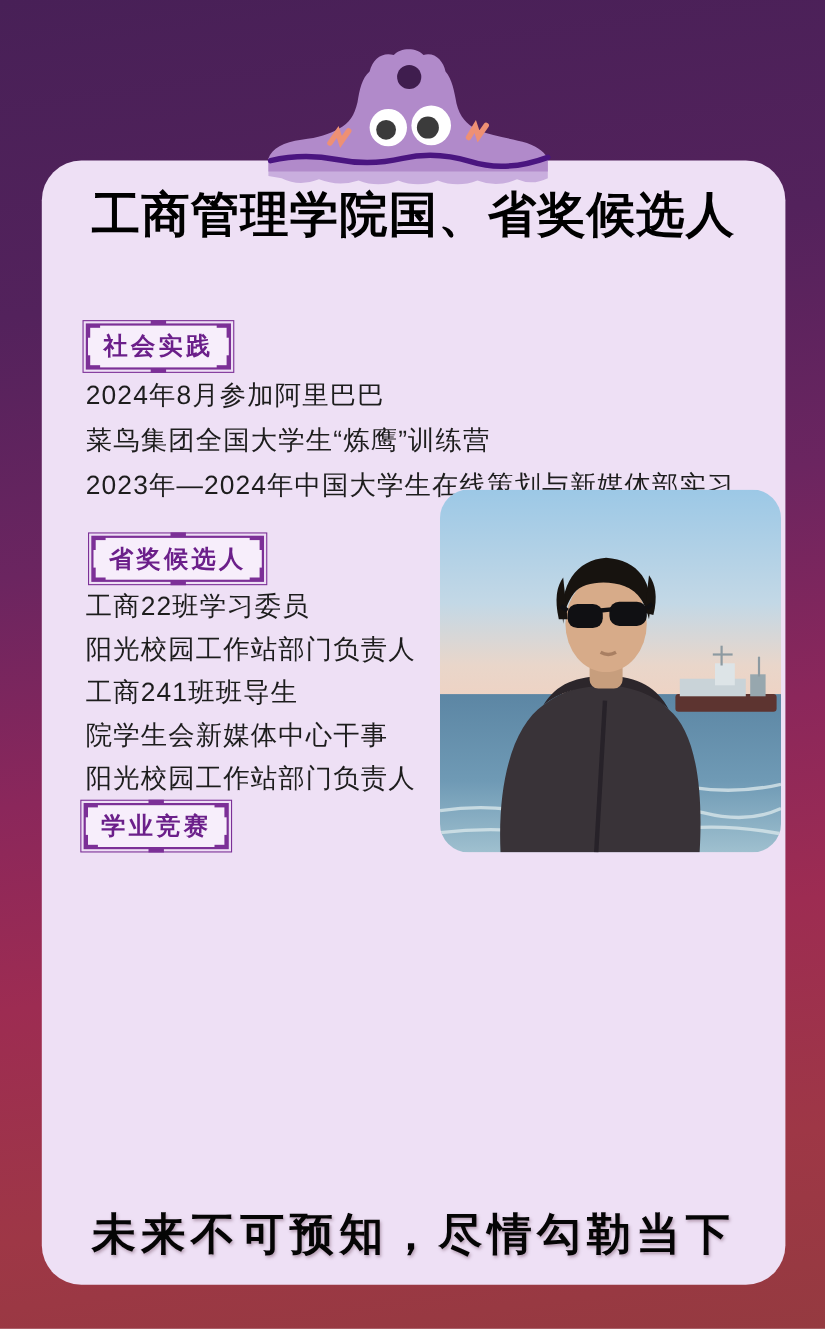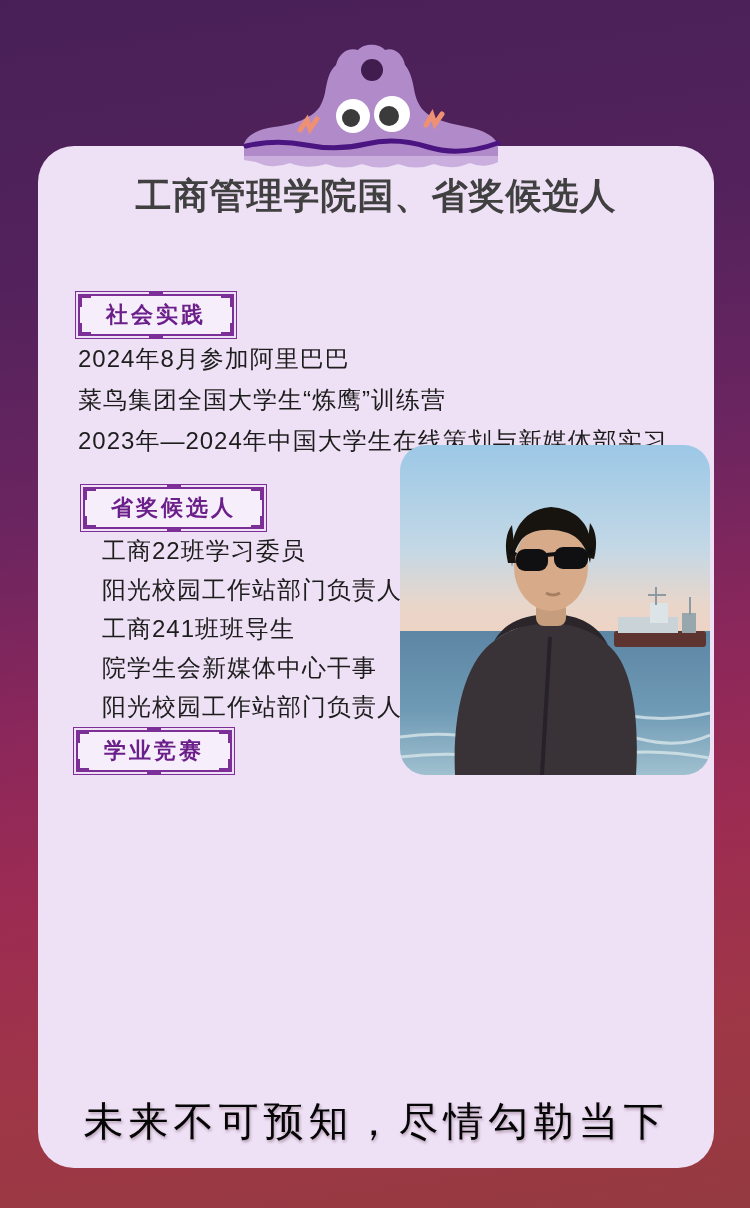--- a/index.html
+++ b/index.html
@@ -9,56 +9,56 @@
     background:linear-gradient(172deg,#482057 0%,#53225c 22%,#6b2560 40%,#8b275b 56%,#9d2c52 70%,#9e3746 86%,#953a40 100%);
   }
   .card{
     position:absolute;left:38px;top:146px;width:676px;height:1022px;
     background:#eee0f5;border-radius:36px;
   }
   .mascot{position:absolute;left:236px;top:44px;width:270px;height:132px;z-index:5;}
   .title{
     position:absolute;left:0;top:22px;width:100%;text-align:center;
     font-family:"Liberation Serif","DejaVu Serif",serif;font-weight:700;
-    font-size:36px;line-height:56px;color:#404040;letter-spacing:1px;
+    font-size:44px;line-height:56px;color:#000000;letter-spacing:1px;
   }
   .badge{
     position:absolute;box-sizing:border-box;
     border:2px solid #7c3097;outline:1px solid #7c3097;outline-offset:2px;
     background:#f7eefb;color:#6b1f8a;font-weight:700;font-size:22px;
-    letter-spacing:3px;padding:4px 26px;white-space:nowrap;
+    letter-spacing:3px;padding:4px 14px;white-space:nowrap;
   }
   .badge::before,.badge::after{
     content:"";position:absolute;left:50%;margin-left:-7px;width:14px;height:4px;background:#7c3097;
   }
   .badge::before{top:-5px;}
   .badge::after{bottom:-5px;}
   .corner{position:absolute;width:9px;height:9px;}
   .corner.tl{left:-1px;top:-1px;border-left:3px solid #7c3097;border-top:3px solid #7c3097;}
   .corner.tr{right:-1px;top:-1px;border-right:3px solid #7c3097;border-top:3px solid #7c3097;}
   .corner.bl{left:-1px;bottom:-1px;border-left:3px solid #7c3097;border-bottom:3px solid #7c3097;}
   .corner.br{right:-1px;bottom:-1px;border-right:3px solid #7c3097;border-bottom:3px solid #7c3097;}
   .badge-social{left:40px;top:148px;}
   .badge-positions{left:45px;top:341px;}
   .badge-competitions{left:38px;top:584px;}
   .lines{position:absolute;color:#1d1d1d;font-size:24px;}
   .lines .line{height:40px;display:flex;align-items:center;letter-spacing:1px;white-space:nowrap;}
   .list-social{left:40px;top:192px;}
   .list-social .line{height:41px;}
   .list-positions{left:40px;top:385px;}
-  .list-positions .line{height:39px;margin-left:24px;}
+  .list-positions .line{height:39px;}
   .list-competitions{left:37px;top:645px;}
   .list-competitions .line{height:39px;}
   .photo{
     position:absolute;left:362px;top:299px;width:310px;height:330px;
     border-radius:26px;overflow:hidden;z-index:3;
   }
   .slogan{
     position:absolute;left:0;top:948px;width:100%;text-align:center;
-    font-family:"Liberation Serif","DejaVu Serif",serif;font-weight:400;
+    font-family:"Liberation Serif","DejaVu Serif",serif;font-weight:700;
     font-size:40px;color:#050505;letter-spacing:5px;
     text-shadow:1px 2px 3px rgba(70,25,50,.35);white-space:nowrap;
   }
 </style>
 </head>
 <body>
 
 <div class="card">
 
   <div class="title">

